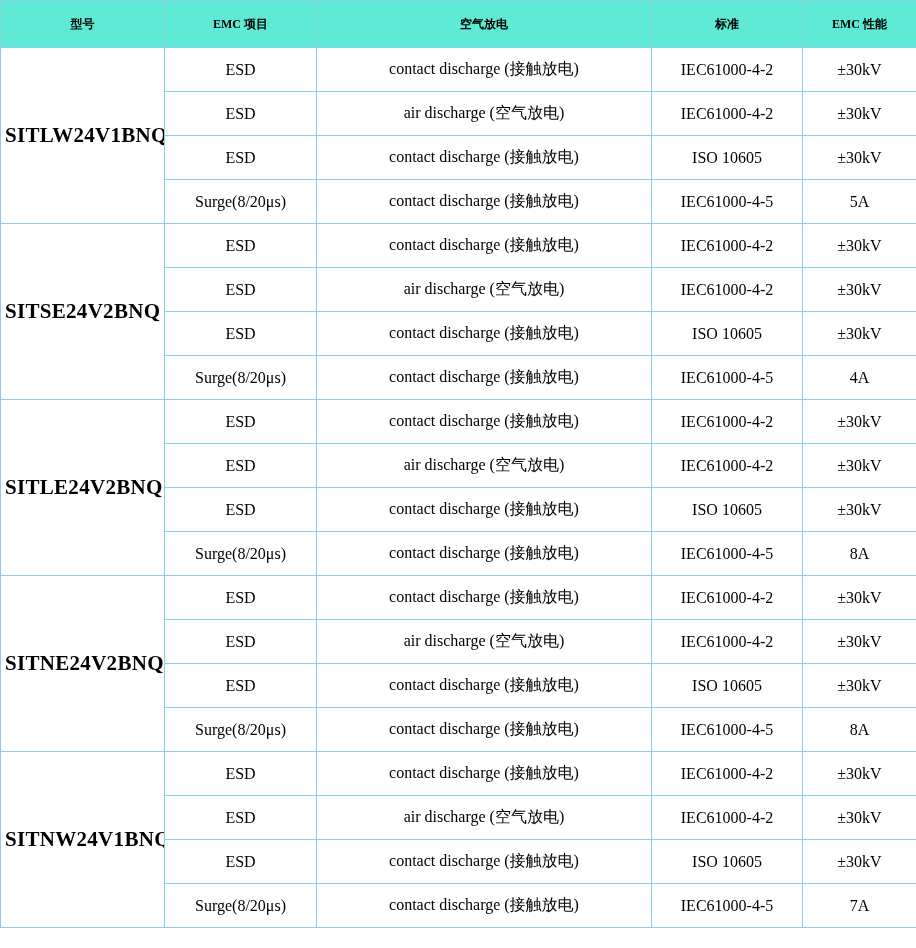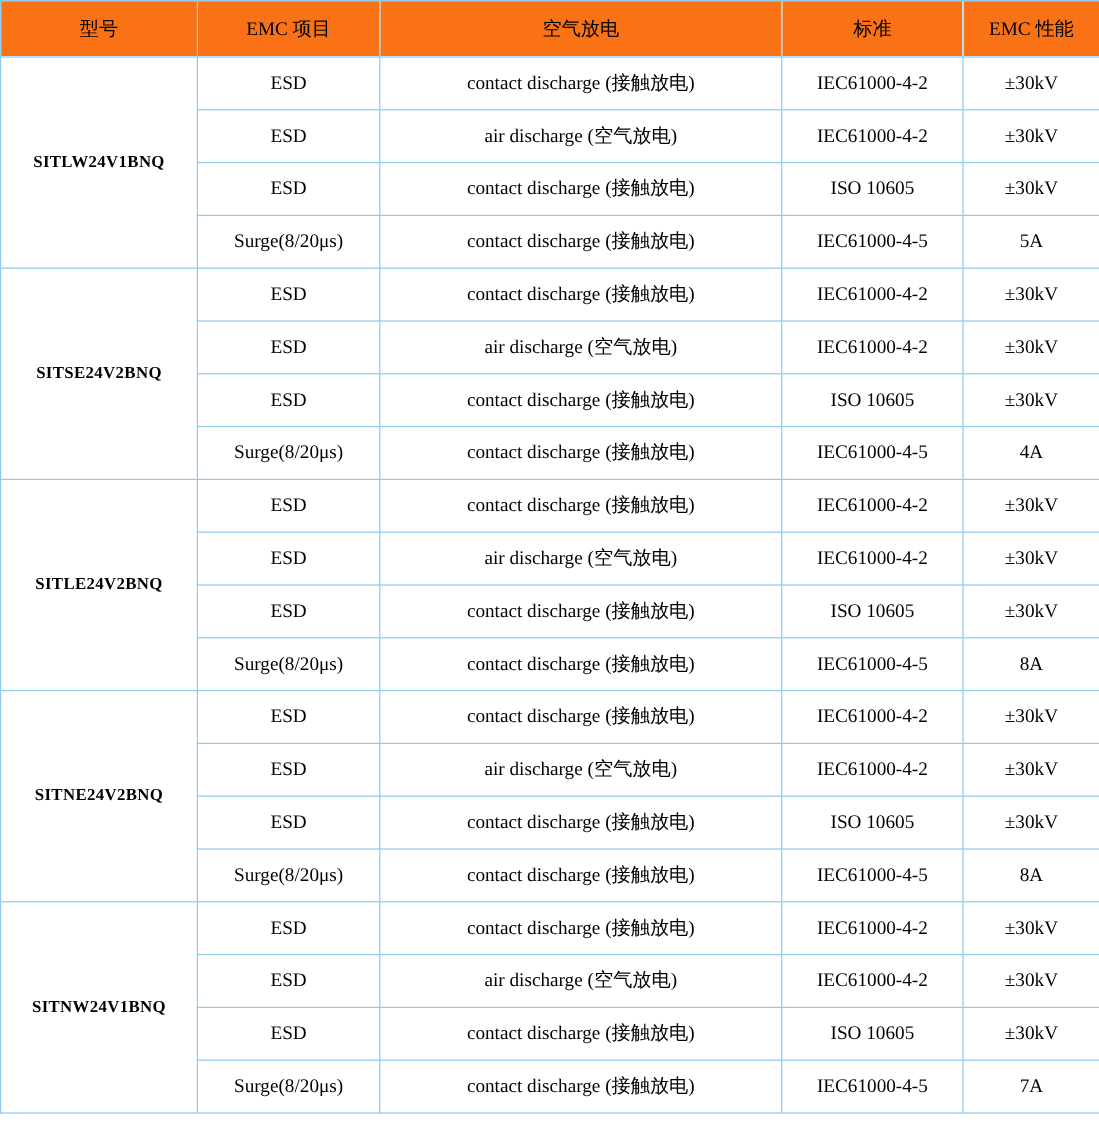--- a/index.html
+++ b/index.html
@@ -22,34 +22,34 @@
   }
   .emc-table th, .emc-table td {
     border: 1px solid #8FCBEA;
     text-align: center;
     vertical-align: middle;
     padding: 0 4px;
     overflow: hidden;
     box-sizing: border-box;
   }
   .emc-table thead th {
-    background: #f97316;
+    background: #5eead4;
     height: 47px;
-    font-size: 16px;
-    font-weight: normal;
+    font-size: 12px;
+    font-weight: bold;
     color: #000000;
   }
   .emc-table tbody td {
     height: 44px;
     font-size: 16px;
     background: #ffffff;
   }
   .emc-table td.model {
     font-weight: bold;
-    font-size: 14px;
+    font-size: 21px;
     letter-spacing: 0.3px;
   }
 </style>
 </head>
 <body>
 
 <div class="page">
   <table class="emc-table">
     <colgroup>
       <col style="width:164px">

